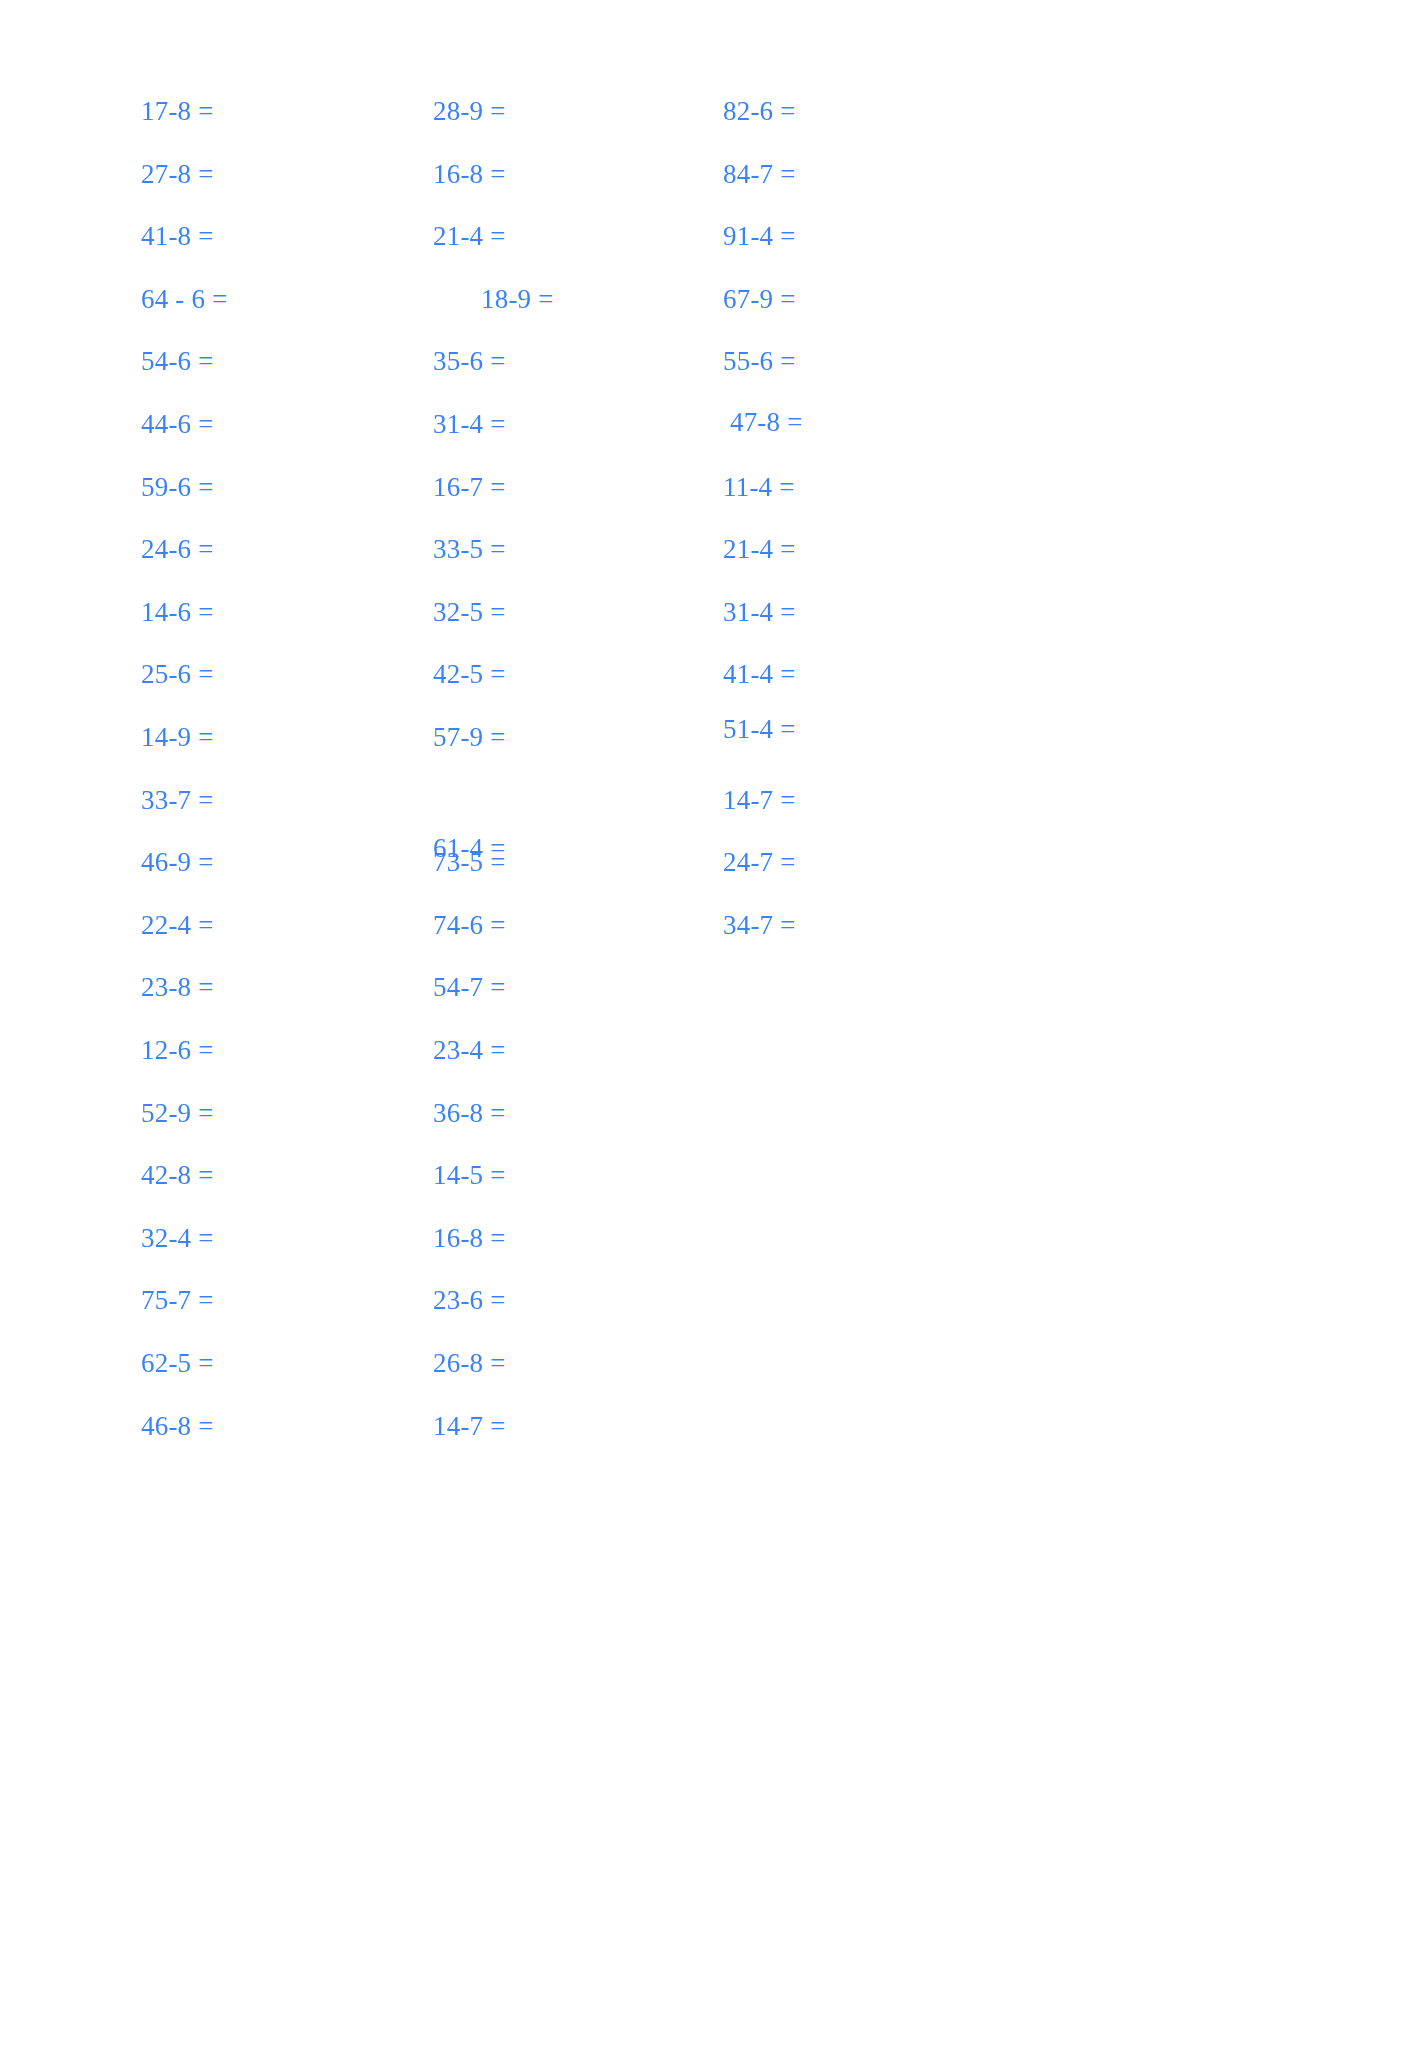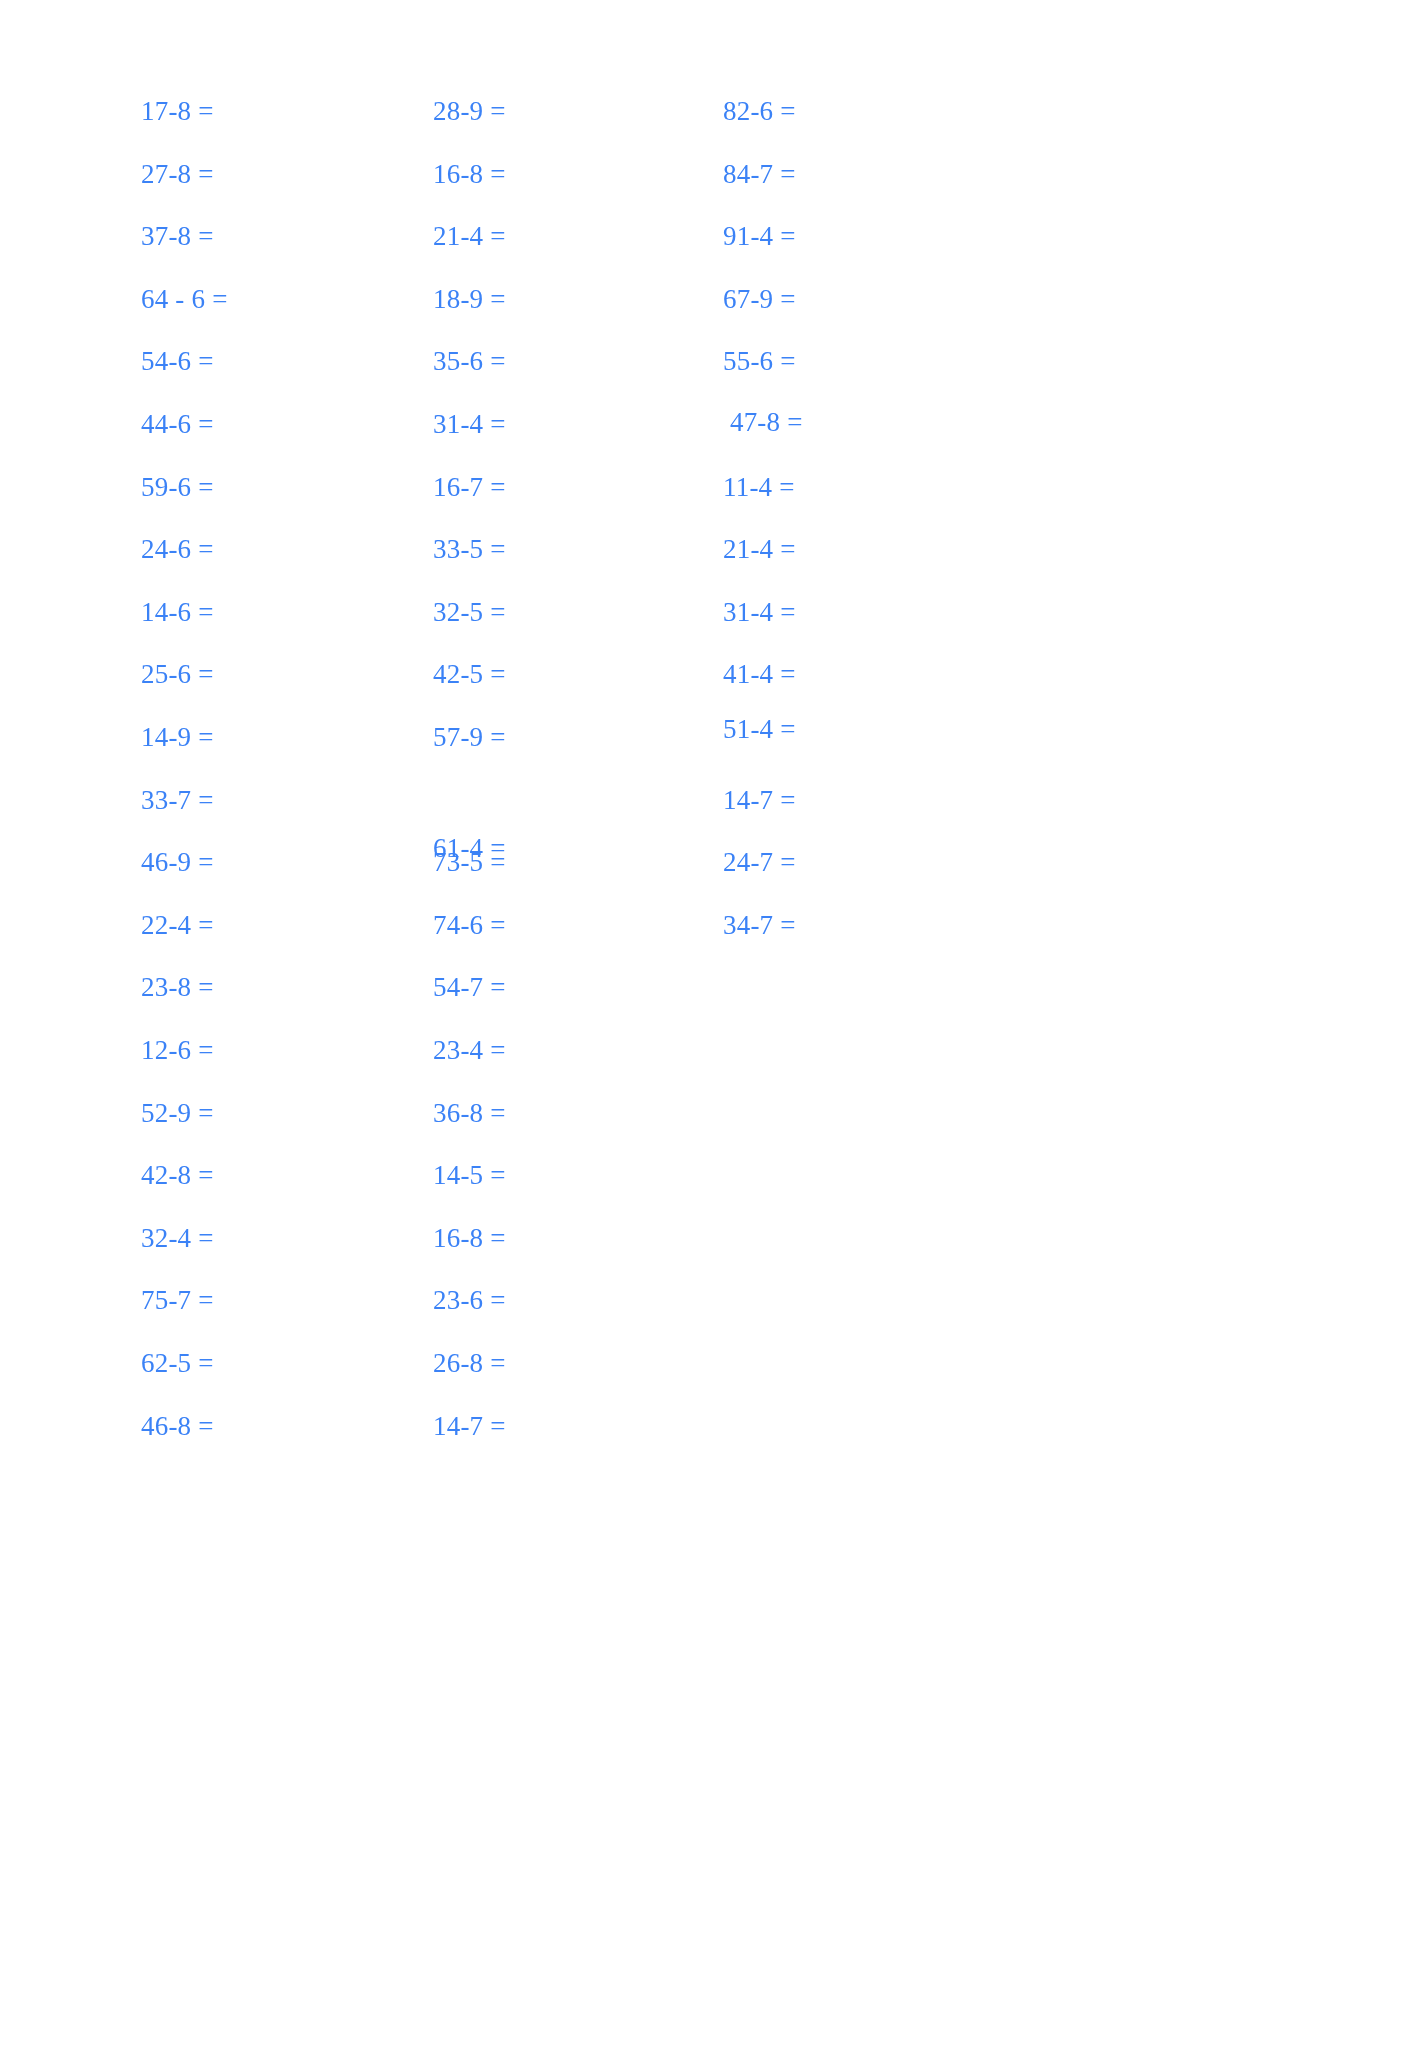--- a/index.html
+++ b/index.html
@@ -57,21 +57,21 @@
 </style>
 </head>
 <body>
 
 <div class="page">
   <div class="columns">
 
     <div class="column col-1">
       <div class="problem" style="top: 96px;">17-8 =</div>
       <div class="problem" style="top: 158.6px;">27-8 =</div>
-      <div class="problem" style="top: 221.2px;">37-8 =</div>
+      <div class="problem" style="top: 221.2px;">41-8 =</div>
       <div class="problem" style="top: 283.8px;">64 - 6 =</div>
       <div class="problem" style="top: 346.4px;">54-6 =</div>
       <div class="problem" style="top: 409px;">44-6 =</div>
       <div class="problem" style="top: 471.6px;">59-6 =</div>
       <div class="problem" style="top: 534.2px;">24-6 =</div>
       <div class="problem" style="top: 596.8px;">14-6 =</div>
       <div class="problem" style="top: 659.4px;">25-6 =</div>
       <div class="problem" style="top: 722px;">14-9 =</div>
       <div class="problem" style="top: 784.6px;">33-7 =</div>
       <div class="problem" style="top: 847.2px;">46-9 =</div>
@@ -83,21 +83,21 @@
       <div class="problem" style="top: 1222.8px;">32-4 =</div>
       <div class="problem" style="top: 1285.4px;">75-7 =</div>
       <div class="problem" style="top: 1348px;">62-5 =</div>
       <div class="problem" style="top: 1410.6px;">46-8 =</div>
     </div>
 
     <div class="column col-2">
       <div class="problem" style="top: 96px;">28-9 =</div>
       <div class="problem" style="top: 158.6px;">16-8 =</div>
       <div class="problem" style="top: 221.2px;">21-4 =</div>
-      <div class="problem" style="top: 283.8px;">18-9 =</div>
+      <div class="problem" style="top: 283.8px; margin-left: 48px;">18-9 =</div>
       <div class="problem" style="top: 346.4px;">35-6 =</div>
       <div class="problem" style="top: 409px;">31-4 =</div>
       <div class="problem" style="top: 471.6px;">16-7 =</div>
       <div class="problem" style="top: 534.2px;">33-5 =</div>
       <div class="problem" style="top: 596.8px;">32-5 =</div>
       <div class="problem" style="top: 659.4px;">42-5 =</div>
       <div class="problem" style="top: 722px;">57-9 =</div>
       <div class="problem" style="top: 784.6px; margin-top: 48px;">61-4 =</div>
       <div class="problem" style="top: 847.2px;">73-5 =</div>
       <div class="problem" style="top: 909.8px;">74-6 =</div>

